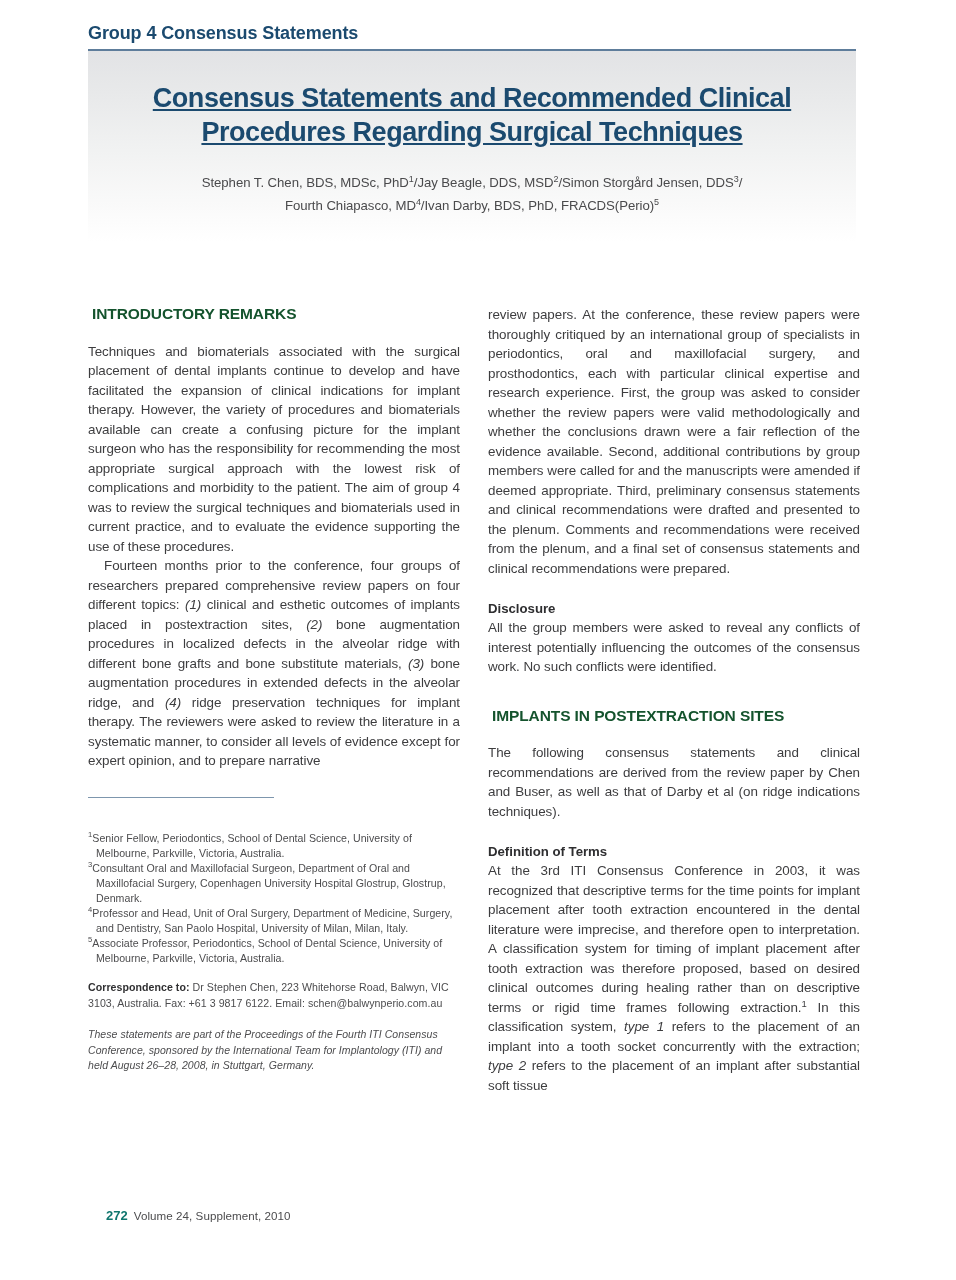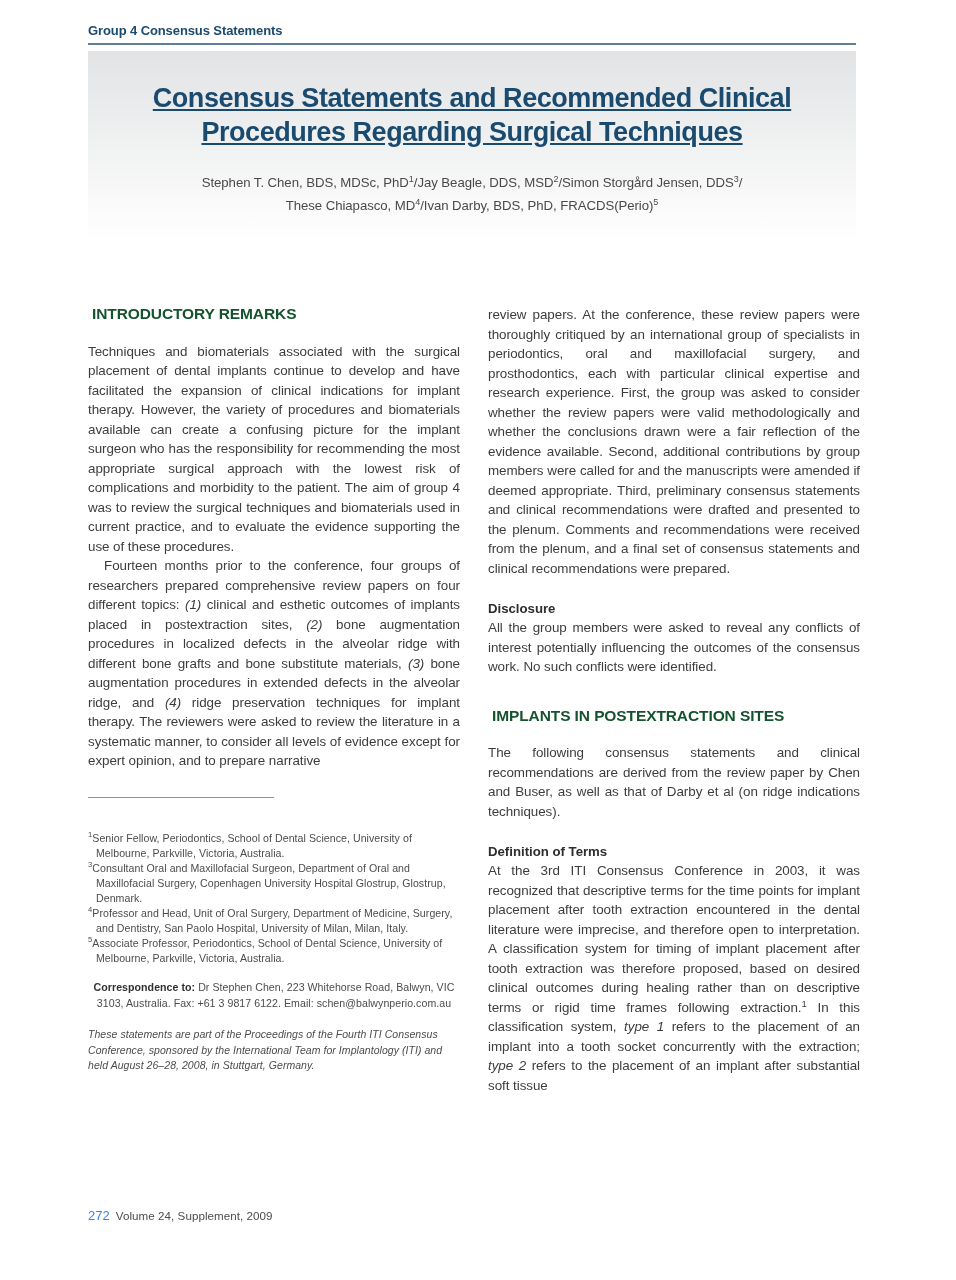--- a/index.html
+++ b/index.html
@@ -23,21 +23,21 @@
 
   
   .running-head-wrap {
     position: absolute;
     left: 88px;
     top: 24px;
     width: 768px;
   }
   .running-head {
     font-family: "Liberation Sans", sans-serif;
-    font-size: 13px;
+    font-size: 18px;
     font-weight: bold;
     color: #1b4a6f;
     letter-spacing: -0.1px;
     line-height: 1.1;
     padding-bottom: 5px;
   }
   .running-rule {
     height: 2px;
     background: #5e7d9b;
     width: 100%;
@@ -139,21 +139,20 @@
     margin-bottom: 0px;
   }
   .footnotes sup { font-size: 7.6px; vertical-align: super; line-height: 0; }
 
   .correspondence {
     margin-top: 14px;
     font-size: 10.6px;
     line-height: 1.45;
     color: #4c4c4e;
     letter-spacing: 0.05px;
-    text-align: center;
   }
   .correspondence b { font-weight: bold; color: #303032; }
 
   .proceedings-note {
     margin-top: 16px;
     font-size: 10.5px;
     line-height: 1.48;
     font-style: italic;
     color: #4c4c4e;
     letter-spacing: 0.05px;
@@ -162,41 +161,42 @@
   
   .footer {
     position: absolute;
     left: 88px;
     bottom: 57px;
     font-size: 11.6px;
     color: #4c4c4e;
     letter-spacing: 0.05px;
   }
   .footer .pageno {
-    font-weight: normal;
+    font-weight: bold;
     font-size: 13px;
-    color: #3b82f6;
+    color: #0f766e;
     margin-right: 6px;
+    margin-left: 18px;
   }
 </style>
 </head>
 <body>
 
 <div class="page">
 
   <div class="running-head-wrap">
     <div class="running-head">Group 4 Consensus Statements</div>
     <div class="running-rule"></div>
   </div>
 
   <div class="title-band">
     <h1 class="doc-title">Consensus Statements and Recommended Clinical Procedures Regarding Surgical Techniques</h1>
     <div class="authors">
       <span><span>Stephen T. Chen, BDS, MDSc, PhD</span><sup>1</sup><span>/Jay Beagle, DDS, MSD</span><sup>2</sup><span>/Simon Storgård Jensen, DDS</span><sup>3</sup><span>/</span></span><br>
-      <span><span>These Chiapasco, MD</span><sup>4</sup><span>/Ivan Darby, BDS, PhD, FRACDS(Perio)</span><sup>5</sup></span>
+      <span><span>Fourth Chiapasco, MD</span><sup>4</sup><span>/Ivan Darby, BDS, PhD, FRACDS(Perio)</span><sup>5</sup></span>
     </div>
   </div>
 
   <div class="col col-left">
     <h2 class="section">INTRODUCTORY REMARKS</h2>
 
     <p class="body">Techniques and biomaterials associated with the surgical placement of dental implants continue to develop and have facilitated the expansion of clinical indications for implant therapy. However, the variety of procedures and biomaterials available can create a confusing picture for the implant surgeon who has the responsibility for recommending the most appropriate surgical approach with the lowest risk of complications and morbidity to the patient. The aim of group 4 was to review the surgical techniques and biomaterials used in current practice, and to evaluate the evidence supporting the use of these procedures.</p>
 
     <p class="body indent"><span>Fourteen months prior to the conference, four groups of researchers prepared comprehensive review papers on four different topics: </span><em>(1)</em><span> clinical and esthetic outcomes of implants placed in postextraction sites, </span><em>(2)</em><span> bone augmentation procedures in localized defects in the alveolar ridge with different bone grafts and bone substitute materials, </span><em>(3)</em><span> bone augmentation procedures in extended defects in the alveolar ridge, and </span><em>(4)</em><span> ridge preservation techniques for implant therapy. The reviewers were asked to review the literature in a systematic manner, to consider all levels of evidence except for expert opinion, and to prepare narrative</span></p>
 
@@ -227,16 +227,16 @@
     <h2 class="section">IMPLANTS IN POSTEXTRACTION SITES</h2>
     <p class="body">The following consensus statements and clinical recommendations are derived from the review paper by Chen and Buser, as well as that of Darby et al (on ridge indications techniques).</p>
 
     <div class="gap-md"></div>
 
     <h3 class="subsection">Definition of Terms</h3>
     <p class="body"><span>At the 3rd ITI Consensus Conference in 2003, it was recognized that descriptive terms for the time points for implant placement after tooth extraction encountered in the dental literature were imprecise, and therefore open to interpretation. A classification system for timing of implant placement after tooth extraction was therefore proposed, based on desired clinical outcomes during healing rather than on descriptive terms or rigid time frames following extraction.</span><sup>1</sup><span> In this classification system, </span><em>type 1</em><span> refers to the placement of an implant into a tooth socket concurrently with the extraction; </span><em>type 2</em><span> refers to the placement of an implant after substantial soft tissue</span></p>
   </div>
 
   <div class="footer">
-    <span class="pageno">272</span><span>Volume 24, Supplement, 2009</span>
+    <span class="pageno">272</span><span>Volume 24, Supplement, 2010</span>
   </div>
 
 </div>
 
 </body></html>

